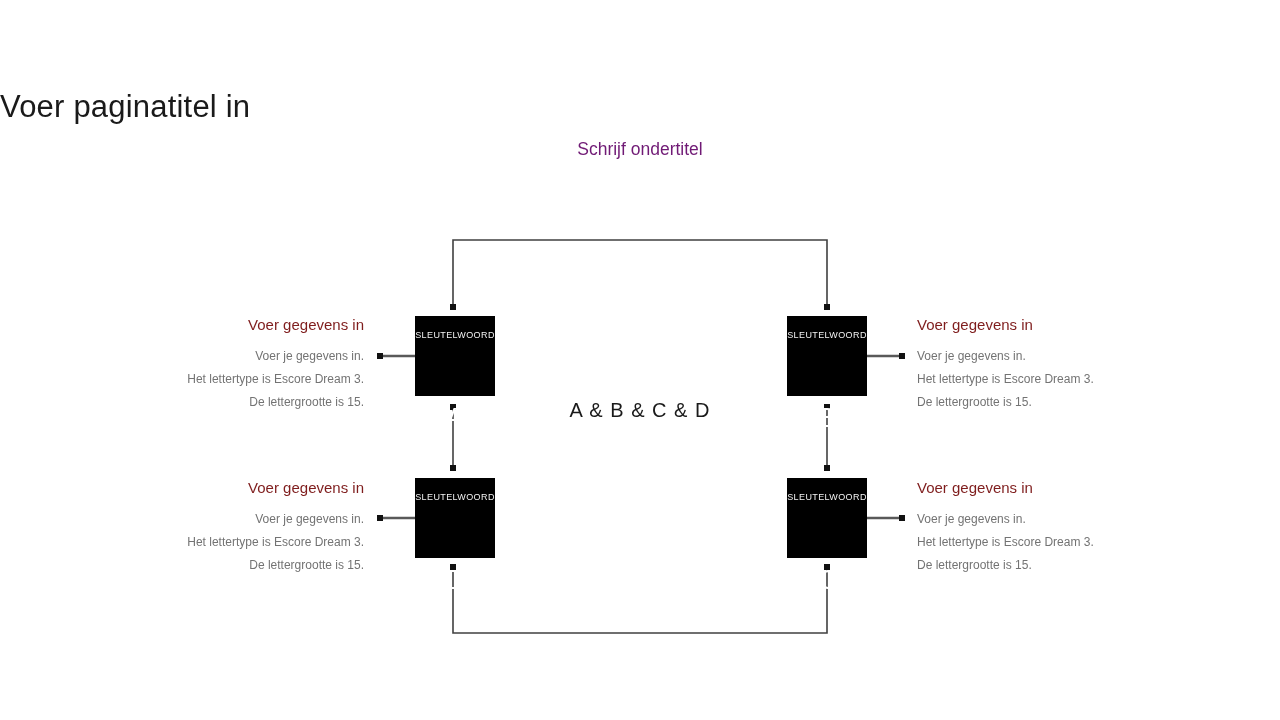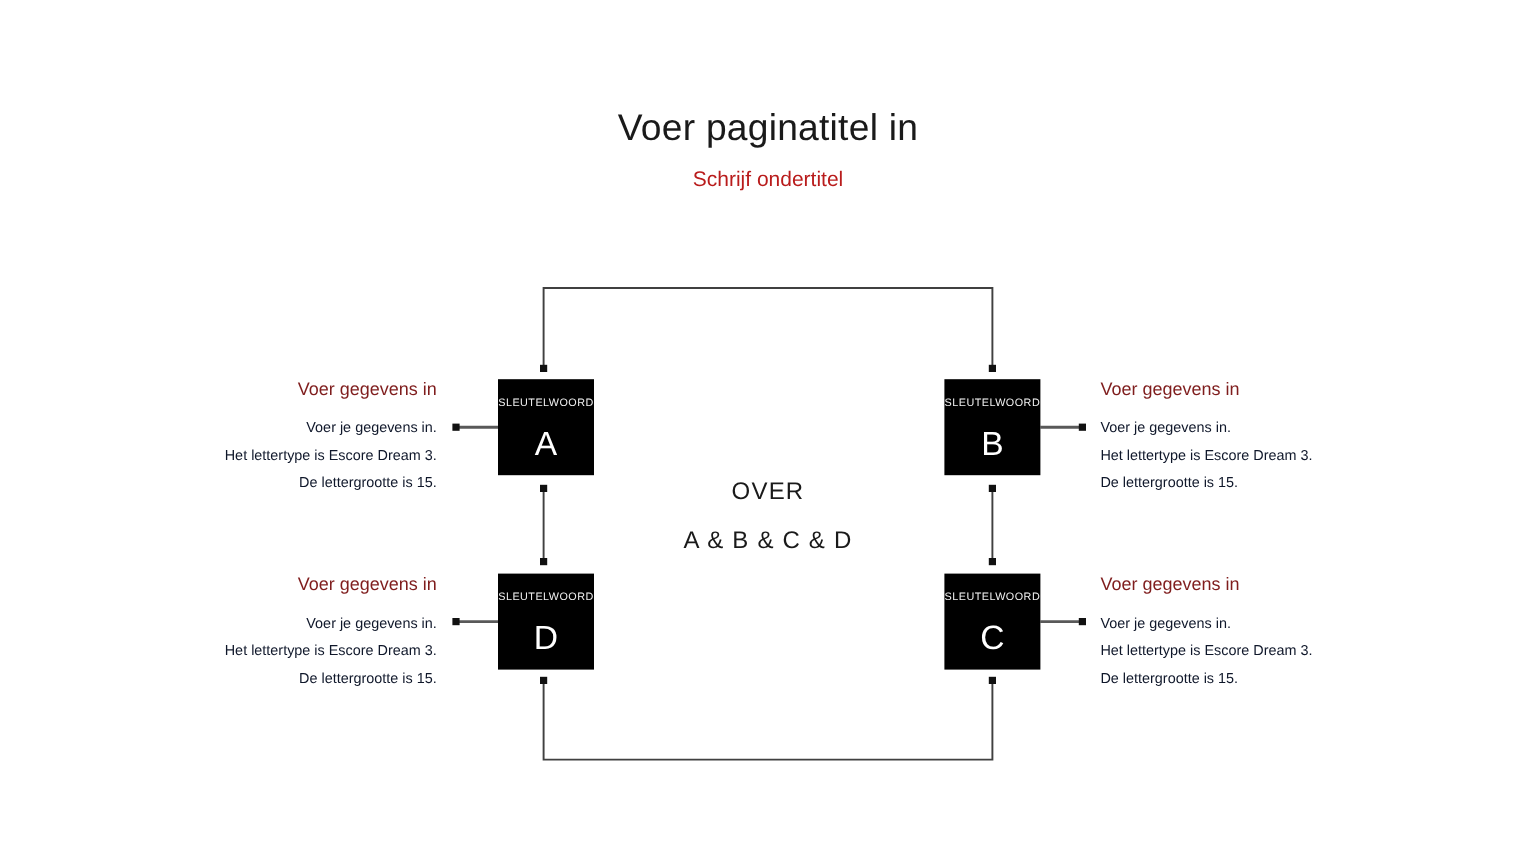--- a/index.html
+++ b/index.html
@@ -2,48 +2,49 @@
 <html><head>
 <meta charset="utf-8">
 <style>
   html,body{margin:0;padding:0;background:#888;}
   .slide{
     position:relative;width:1280px;height:720px;background:#ffffff;
     overflow:hidden;font-family:"Liberation Sans",sans-serif;color:#1c1c1c;
     margin:0 auto;
   }
   .title{
-    position:absolute;left:0;top:88px;width:1280px;text-align:center;
+    position:absolute;left:0;top:88px;width:1280px;
     font-size:31px;line-height:38px;font-weight:500;color:#1a1a1a;letter-spacing:.2px;
   }
   .subtitle{
     position:absolute;left:0;top:138px;width:1280px;text-align:center;
-    font-size:17.5px;line-height:22px;color:#b91c1c;
+    font-size:17.5px;line-height:22px;color:#701a75;
   }
   .connectors{position:absolute;left:0;top:0;pointer-events:none;}
   .conn{fill:none;stroke-width:1.6px;}
   .side-arrow{fill:none;stroke-width:2.4px;}
   .kbox{
     position:absolute;width:80px;height:80px;background:#000000;color:#ffffff;
     display:flex;flex-direction:column;align-items:center;box-sizing:border-box;
     padding-top:15px;
+    gap:48px;
   }
   .kbox .kw{font-size:9px;line-height:9px;letter-spacing:.4px;color:#f2f2f2;}
   .kbox .kl{font-size:28px;line-height:34px;margin-top:13px;font-weight:400;}
   .box-a{left:415px;top:316px;}
   .box-b{left:787px;top:316px;}
   .box-d{left:415px;top:478px;}
   .box-c{left:787px;top:478px;}
   .center-text{
     position:absolute;left:440px;top:390px;width:400px;text-align:center;
     font-size:20px;line-height:41px;letter-spacing:1px;color:#1a1a1a;
   }
   .info{position:absolute;width:232px;}
   .info .info-h{font-size:15px;line-height:18px;color:#7f1d1d;}
-  .info .info-body{margin-top:11px;font-size:12px;line-height:23px;color:#0f172a;}
+  .info .info-body{margin-top:11px;font-size:12px;line-height:23px;color:#737373;}
   .info-left{left:132px;text-align:right;}
   .info-right{left:917px;text-align:left;}
   .info-top{top:316px;}
   .info-bottom{top:479px;}
 </style>
 </head>
 <body>
 
 <div class="slide">
 
@@ -90,21 +91,20 @@
   <div class="kbox box-c">
     <div class="kw">SLEUTELWOORD</div>
     <div class="kl">C</div>
   </div>
   <div class="kbox box-d">
     <div class="kw">SLEUTELWOORD</div>
     <div class="kl">D</div>
   </div>
 
   <div class="center-text">
-    <div>OVER</div>
     <div>A &amp; B &amp; C &amp; D</div>
   </div>
 
   <div class="info info-left info-top">
     <div class="info-h">Voer gegevens in</div>
     <div class="info-body">
       <div>Voer je gegevens in.</div>
       <div>Het lettertype is Escore Dream 3.</div>
       <div>De lettergrootte is 15.</div>
     </div>

